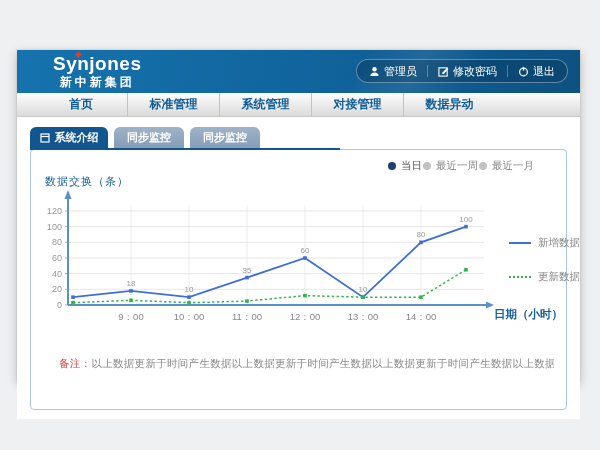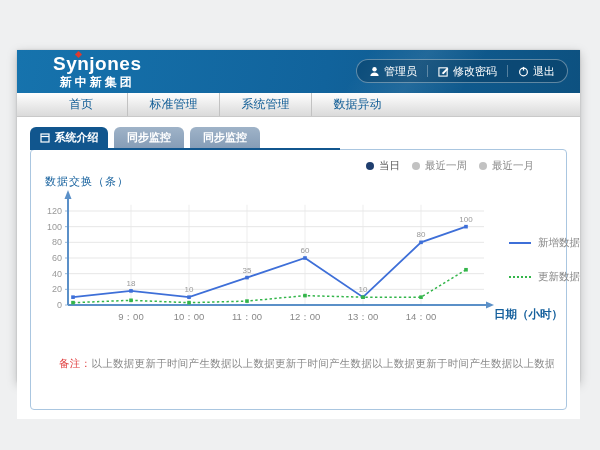--- a/index.html
+++ b/index.html
@@ -25,37 +25,37 @@
              background:rgba(9,62,100,.55); border:1px solid rgba(255,255,255,.35); border-radius:12px;
              padding:0 12px; color:#fff; font-size:11px; }
   .userbar .item { display:flex; align-items:center; gap:4px; cursor:pointer; white-space:nowrap; }
   .userbar .sep { width:1px; height:12px; background:rgba(255,255,255,.3); margin:0 10px; }
   .uicon { width:11px; height:11px; display:inline-block; }
 
   
   .nav { height:24px; background:linear-gradient(#fefefe,#dadada); border-bottom:1px solid #c9c9c9;
          display:flex; align-items:stretch; padding-left:18px; }
   .nav .nav-item { width:92px; display:flex; align-items:center; justify-content:center;
-         font-size:12px; font-weight:normal; color:#0f5c95; cursor:pointer; position:relative; }
+         font-size:12px; font-weight:bold; color:#0f5c95; cursor:pointer; position:relative; }
   .nav .nav-item + .nav-item { border-left:1px solid #c2c2c2; }
 
   
   .content { position:relative; height:302px; background:#fff; }
   .tabs { position:absolute; left:13px; top:10px; height:21px; display:flex; z-index:2; }
   .tab { height:21px; display:flex; align-items:center; justify-content:center; gap:5px;
          font-size:11px; font-weight:bold; color:#fff; border-radius:6px 6px 0 0; cursor:pointer; }
   .tab.active { width:78px; background:#11568e; }
   .tab.inactive { width:70px; background:linear-gradient(#9fb3c8,#869db7); margin-left:6px; }
   .tab-underline { position:absolute; left:13px; top:31px; width:310px; height:2px; background:#11568e; z-index:1; }
 
   .panel { position:absolute; left:13px; top:32px; width:537px; height:261px;
            border:1px solid #aac6e0; border-radius:4px; background:#fff; }
 
   
-  .ranges { position:absolute; right:32px; top:9px; display:flex; gap:12px; font-size:10.5px; color:#888; }
+  .ranges { position:absolute; right:32px; top:9px; display:flex; gap:1px; font-size:10.5px; color:#888; }
   .range { display:flex; align-items:center; gap:5px; cursor:pointer; }
   .rdot { width:8px; height:8px; border-radius:50%; background:#c2c2c2; }
   .range.selected .rdot { background:#1f3e6e; }
   .range.selected { color:#555; }
 
   .y-title { position:absolute; left:14px; top:24px; font-size:11px; font-weight:normal; color:#15609d; letter-spacing:1px; }
   .x-title { position:absolute; left:463px; top:157px; font-size:11.5px; font-weight:bold; color:#15609d; }
 
   .chart-wrap { position:absolute; left:10px; top:38px; width:470px; height:150px; }
 
@@ -103,20 +103,21 @@
           </svg>
         <span>退出</span>
       </span>
     </div>
   </div>
 
   <div class="nav">
     <div class="nav-item">首页</div>
     <div class="nav-item">标准管理</div>
     <div class="nav-item">系统管理</div>
+    <div class="nav-item">对接管理</div>
     <div class="nav-item">数据异动</div>
   </div>
 
   <div class="content">
     <div class="tabs">
       <div class="tab active">
         <svg width="10" height="10" viewBox="0 0 10 10">
             <rect x="1" y="1" width="8" height="8" fill="none" stroke="#fff" stroke-width="1.2"></rect>
             <line x1="1" y1="3.5" x2="9" y2="3.5" stroke="#fff" stroke-width="1.2"></line>
           </svg>

